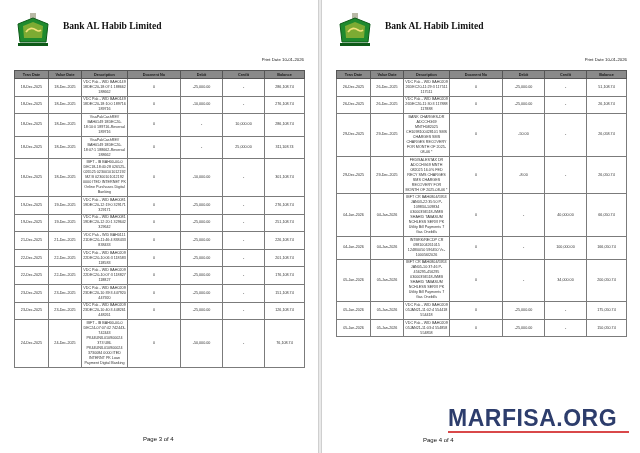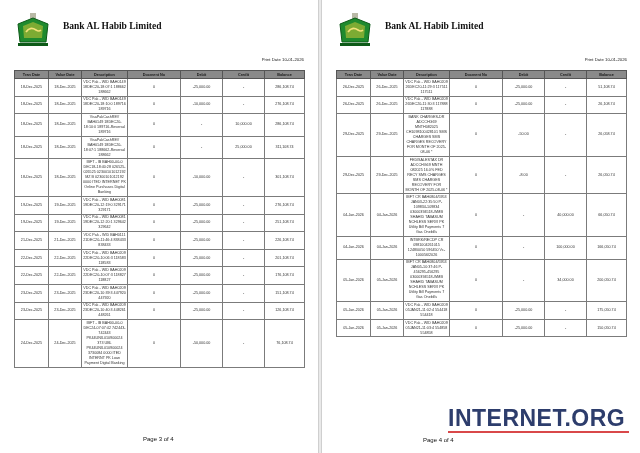--- a/index.html
+++ b/index.html
@@ -286,15 +286,15 @@
           <td class="desc">VDC Pak - WID BAH0209 05JAN21-11:03:4 554858 554858</td>
           <td>0</td>
           <td>-25,000.00</td>
           <td>-</td>
           <td>150,050.74</td>
         </tr>
       </tbody>
   </table>
 </div>
 
-<div class="watermark">INTERNET.ORG</div>
+<div class="watermark">MARFISA.ORG</div>
 <div class="watermark-bar"></div>
 <div class="page-num" style="position:absolute;left:423px;top:437px;">Page 4 of 4</div>
 
 </body></html>

